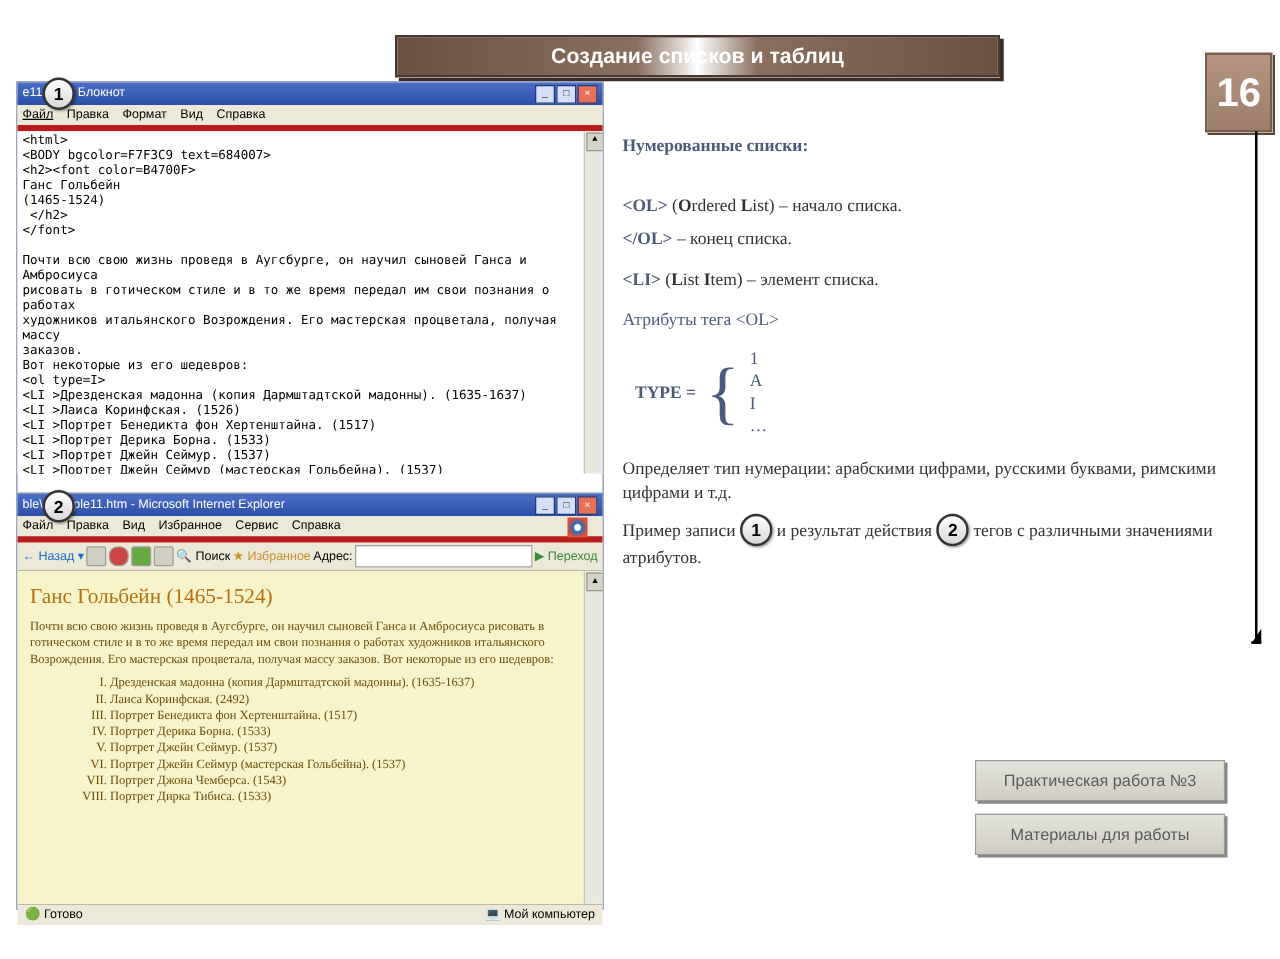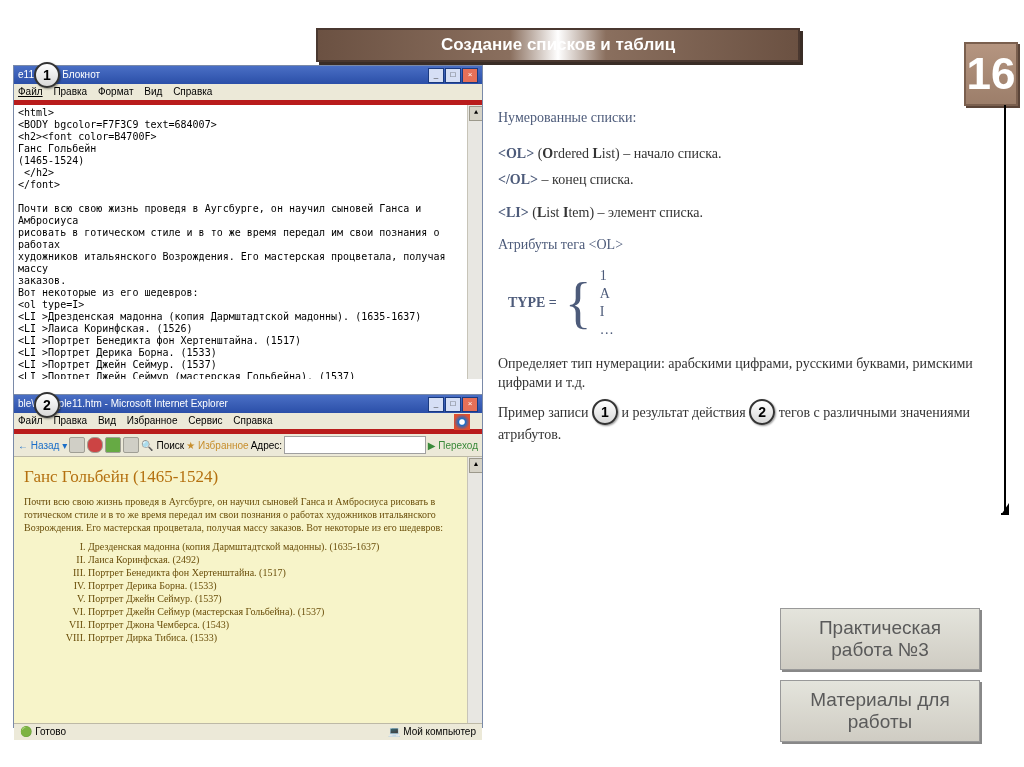--- a/index.html
+++ b/index.html
@@ -1,32 +1,32 @@
 <!DOCTYPE html>
 <html><head>
 <meta charset="utf-8">
 <style>
 body{margin:0;font-family:Tahoma,Arial,sans-serif;font-size:11px;background:#fff;color:#000;width:1024px;height:767px;position:relative;overflow:hidden}
 .top-banner{position:absolute;left:316px;top:28px;width:480px;height:30px;background:linear-gradient(to right,#6b5142,#8a6f5e 40%,#fff 50%,#8a6f5e 60%,#6b5142);border:2px solid #4a3830;box-shadow:3px 3px 0 #3a2d26;color:#fff;text-align:center;line-height:30px;font-size:17px;font-weight:bold}
-.page-num{position:absolute;right:6px;top:42px;width:50px;height:60px;background:linear-gradient(#b59580,#9c7e6a);border:2px solid #7a5f4e;box-shadow:2px 2px 0 #5a4438;color:#fff;text-align:center;line-height:60px;font-size:44px;font-weight:bold}
+.page-num{position:absolute;right:6px;top:42px;width:50px;height:60px;background:linear-gradient(#b59580,#9c7e6a);border:2px solid #7a5f4e;box-shadow:2px 2px 0 #5a4438;color:#fff;text-align:center;line-height:60px;font-size:32px;font-weight:bold}
 .divider{position:absolute;right:18px;top:105px;width:2px;height:410px;background:#000}
 .divider::after{content:"";position:absolute;right:-3px;bottom:0;width:8px;height:2px;background:#000}
 .divider::before{content:"";position:absolute;right:-3px;bottom:0;width:0;height:0;border-bottom:12px solid #000;border-left:8px solid transparent}
 .right-col{position:absolute;left:498px;top:110px;width:490px;font-size:14px;font-family:Georgia,serif;color:#333}
-.right-col .sec-title{color:#4d5b7a;font-weight:normal;margin-bottom:18px}
+.right-col .sec-title{color:#4d5b7a;font-weight:bold;margin-bottom:30px}
 .right-col p{margin:6px 0;line-height:1.4}
 .right-col .tag{color:#4d5b7a;font-weight:bold}
 .right-col .attr-title{color:#4d5b7a;margin-top:14px}
 .type-block{margin:14px 0 14px 10px;display:flex;align-items:center;color:#4d5b7a;font-weight:bold}
 .brace{font-size:56px;line-height:56px;margin:0 8px;font-weight:normal}
 .type-opts{display:flex;flex-direction:column;font-weight:normal;line-height:1.3}
 .circle-num{display:inline-block;width:22px;height:22px;border:2px solid #333;border-radius:50%;background:linear-gradient(#fff,#d8d8d8);box-shadow:1px 1px 2px rgba(0,0,0,.4);text-align:center;line-height:22px;font-weight:bold;font-size:14px;color:#000;font-family:Arial,sans-serif}
 .badge{position:absolute;z-index:10}
 .buttons{position:absolute;left:780px;top:608px;width:200px}
-.btn3d{background:linear-gradient(#e4e4dc,#cfccc3);border:1px solid #999;box-shadow:2px 2px 0 #888;padding:8px 12px;text-align:center;font-size:19px;color:#5a5a5a;margin-bottom:10px;cursor:pointer}
+.btn3d{background:linear-gradient(#e4e4dc,#cfccc3);border:1px solid #999;box-shadow:2px 2px 0 #888;padding:8px 12px;text-align:center;font-size:13px;color:#5a5a5a;margin-bottom:10px;cursor:pointer}
 
 .win{position:absolute;border:1px solid #7a8aa8;background:#fff}
 .win-np{left:13px;top:65px;width:468px;height:329px}
 .win-ie{left:13px;top:394px;width:468px;height:332px}
 .titlebar{height:18px;background:linear-gradient(#4a6fc5,#2b4fa8);color:#fff;font-size:10px;line-height:18px;padding:0 4px;display:flex;justify-content:space-between;align-items:center}
 .titlebar .tbtns{display:flex}
 .titlebar .tb{width:14px;height:13px;background:#d6dff5;border:1px solid #1a3a80;margin-left:1px;font-size:8px;text-align:center;line-height:11px;color:#333}
 .titlebar .tb.close{background:#e67058;color:#fff}
 .menubar{height:16px;background:#ece9d8;border-bottom:5px solid #b91c1c;font-size:10px;line-height:16px;padding:0 4px}
 .menubar span{margin-right:8px}

